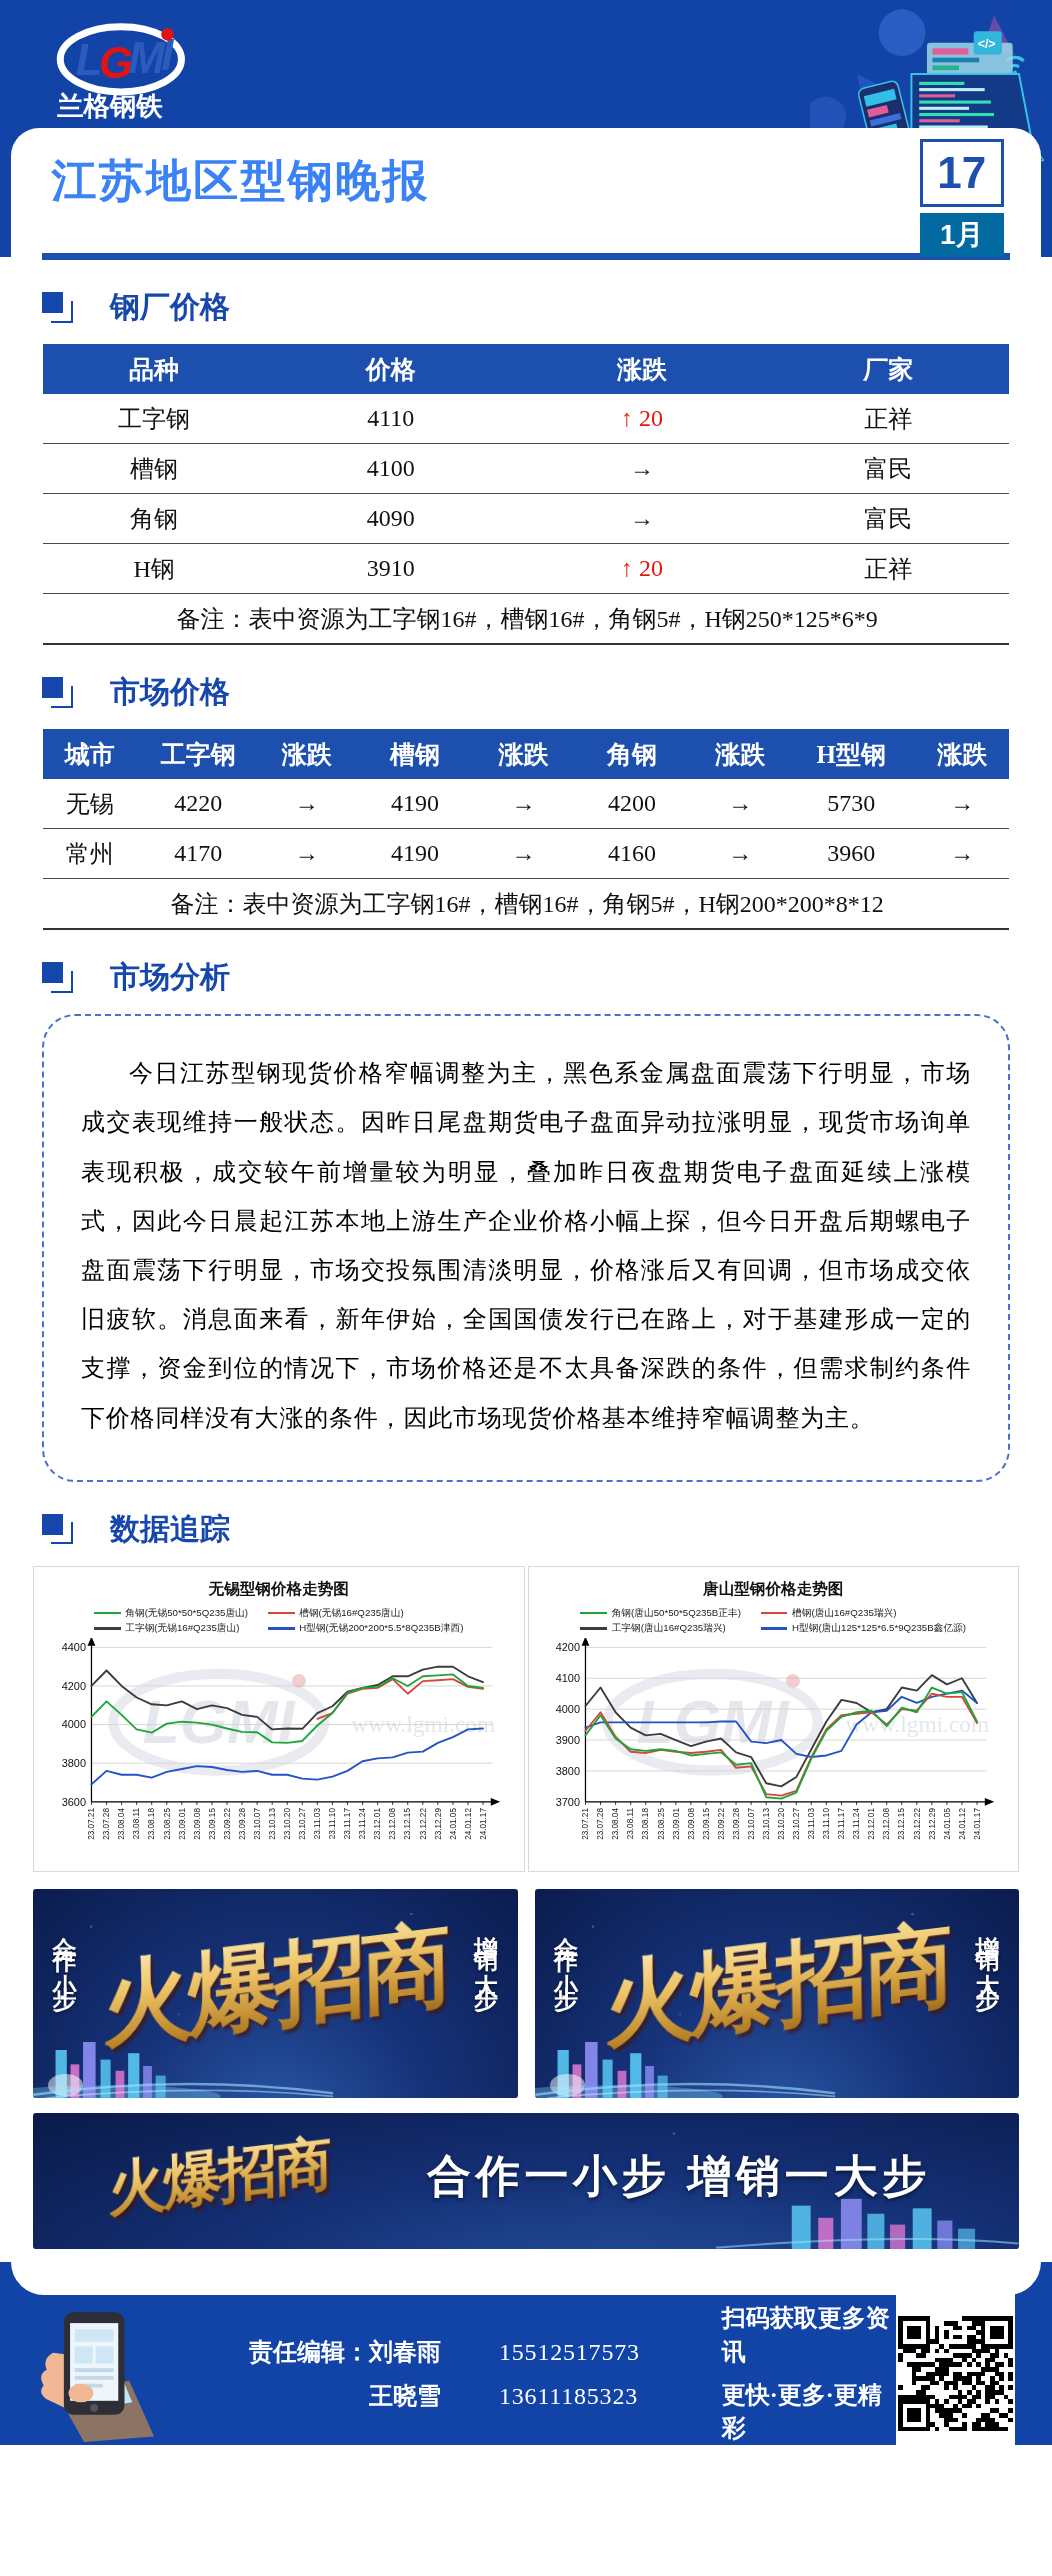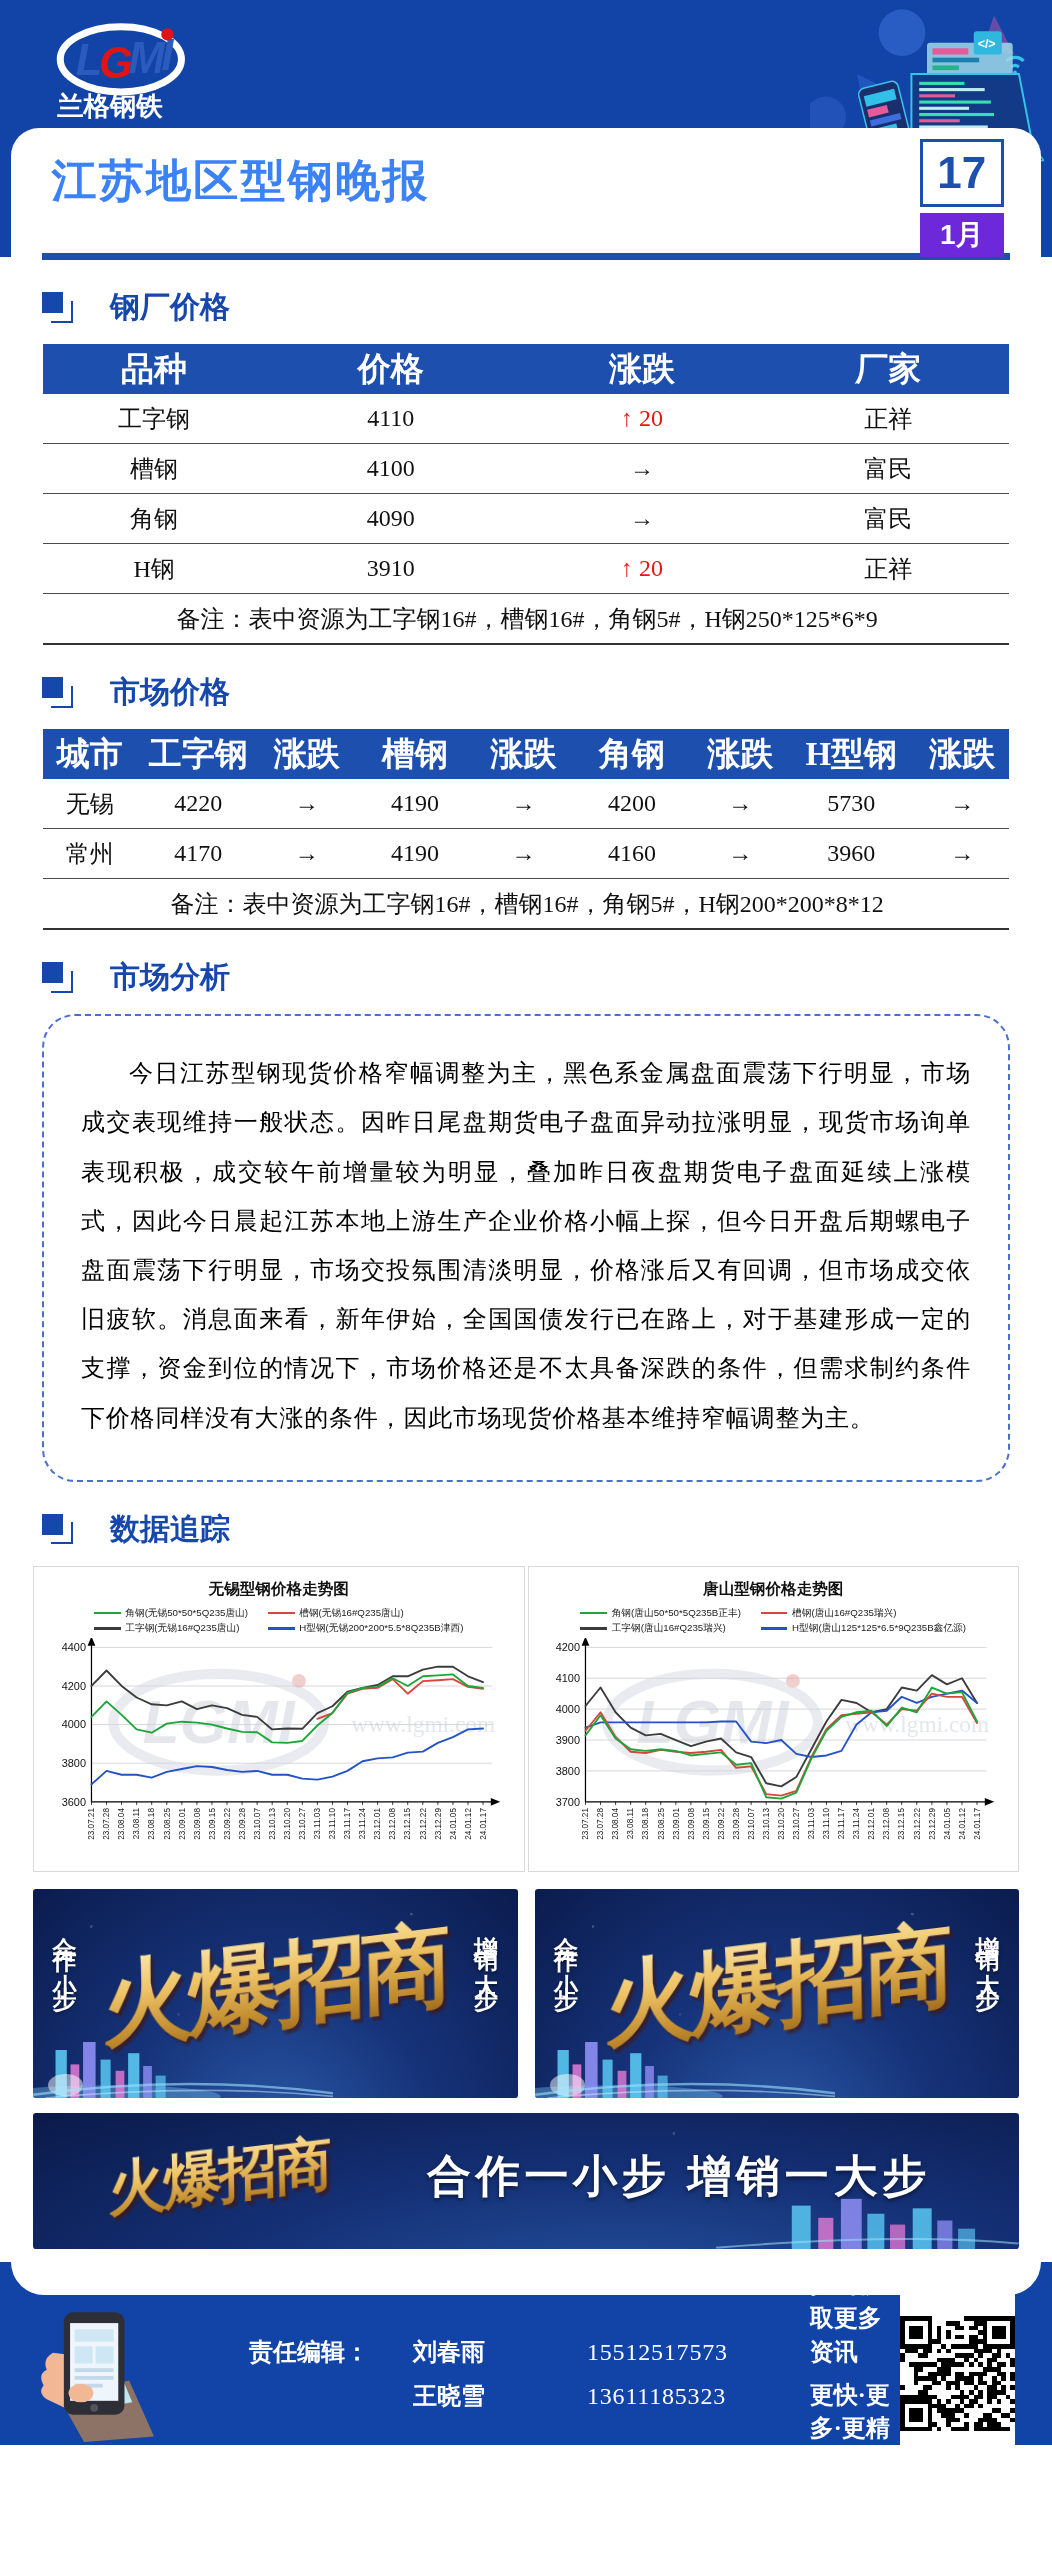--- a/index.html
+++ b/index.html
@@ -15,33 +15,33 @@
   
   .white-card{position:relative;margin:-129px 11px 0 11px;background:#ffffff;
     border-radius:28px 28px 0 0;padding-bottom:14px;z-index:2;}
 
   .title-row{position:relative;height:125px;margin:0 31px;border-bottom:7px solid #1c4fae;}
   .page-title{position:absolute;left:9.4px;top:23.4px;font-family:"Liberation Serif",serif;
     font-weight:900;font-size:45px;color:#3b82f6;letter-spacing:2.3px;margin:0;}
   .date-box{position:absolute;right:6.2px;top:11px;width:84px;text-align:center;}
   .date-day{background:#fff;border:3.9px solid #1c4fae;color:#1c4fae;font-weight:800;
     font-size:44px;line-height:62px;height:62px;}
-  .date-month{background:#6d28d9;color:#fff;font-weight:800;font-size:28px;line-height:44px;height:44px;margin-top:6.2px;}
+  .date-month{background:#0369a1;color:#fff;font-weight:800;font-size:28px;line-height:44px;height:44px;margin-top:6.2px;}
 
   
   .section-head{display:flex;align-items:center;margin:26.5px 31px 15.6px 31px;height:42px;gap:31px;}
   .bullet{position:relative;width:34px;height:34px;flex:0 0 34px;}
   .bullet .sq-fill{position:absolute;left:0;top:1.6px;width:21px;height:21px;background:#1547ad;}
   .bullet .sq-line{position:absolute;left:8.6px;top:10px;width:20px;height:20px;border:2.3px solid #1547ad;border-left:none;border-top:none;}
   .section-title{font-family:"Liberation Serif",serif;font-weight:900;font-size:30px;color:#1547ad;margin-left:3.1px;}
 
   
   table{border-collapse:collapse;width:966px;margin:0 auto;table-layout:fixed;}
   .tbl{font-family:"Liberation Serif",serif;color:#111;}
-  .tbl thead th{background:#1c4fae;color:#ffffff;font-weight:700;font-size:33px;height:48px;}
+  .tbl thead th{background:#1c4fae;color:#ffffff;font-weight:700;font-size:25px;height:48px;}
   .tbl tbody td{font-size:24px;text-align:center;height:47px;}
   .tbl tbody tr+tr{border-top:1.6px solid #4a4a4a;}
   .chg.up{color:#e8150c;}
   .chg.flat{color:#1a1a1a;}
   .note-row{border-top:1.6px solid #333;border-bottom:2.3px solid #333;}
   .note-row td{font-size:22.6px;text-align:left;height:50px;padding-left:3.1px;}
 
   
   .analysis-box{margin:4.7px 31px 7.8px 31px;border:2.3px dashed #4a6fd0;border-radius:33px;
     padding:33px 37px 37px 37px;}
@@ -88,21 +88,21 @@
   .banner-wide .skyline{position:absolute;right:0;bottom:0;width:46%;height:61px;}
 
   
   .footer-zone{position:relative;background:#1244a8;margin-top:-1.6px;height:183px;}
   .bottom-cap{position:absolute;top:0;left:11px;right:11px;height:33px;background:#fff;
     border-radius:0 0 33px 33px;}
   .footer-content{position:absolute;top:41px;left:0;right:0;bottom:0;display:flex;align-items:center;
     padding:0 37px;color:#fff;}
   .phone-illu{width:133px;height:136px;flex:0 0 133px;}
   .editors{margin-left:47px;font-family:"Liberation Serif",serif;font-size:24px;line-height:1.5;}
-  .editors .row{display:flex;margin:7.8px 0;align-items:flex-start;gap:44px;}
+  .editors .row{display:flex;margin:7.8px 0;align-items:flex-start;}
   .editors .lbl{width:152px;text-align:right;font-weight:700;}
   .editors .nm{width:97px;text-align:left;font-weight:700;}
   .editors .ph{margin-left:33px;letter-spacing:0.8px;}
   .slogans{margin-left:82px;font-family:"Liberation Serif",serif;font-size:24px;font-weight:700;line-height:1.4;}
   .slogans div{margin:9.4px 0;}
   .qr-wrap{margin-left:auto;background:#fff;width:131px;height:160px;display:flex;align-items:center;justify-content:center;}
   .qr{width:115px;height:115px;display:grid;grid-template-columns:repeat(25,1fr);grid-template-rows:repeat(25,1fr);}
   .qr i{background:#fff;} .qr i.b{background:#000;}
 </style>
 </head>

